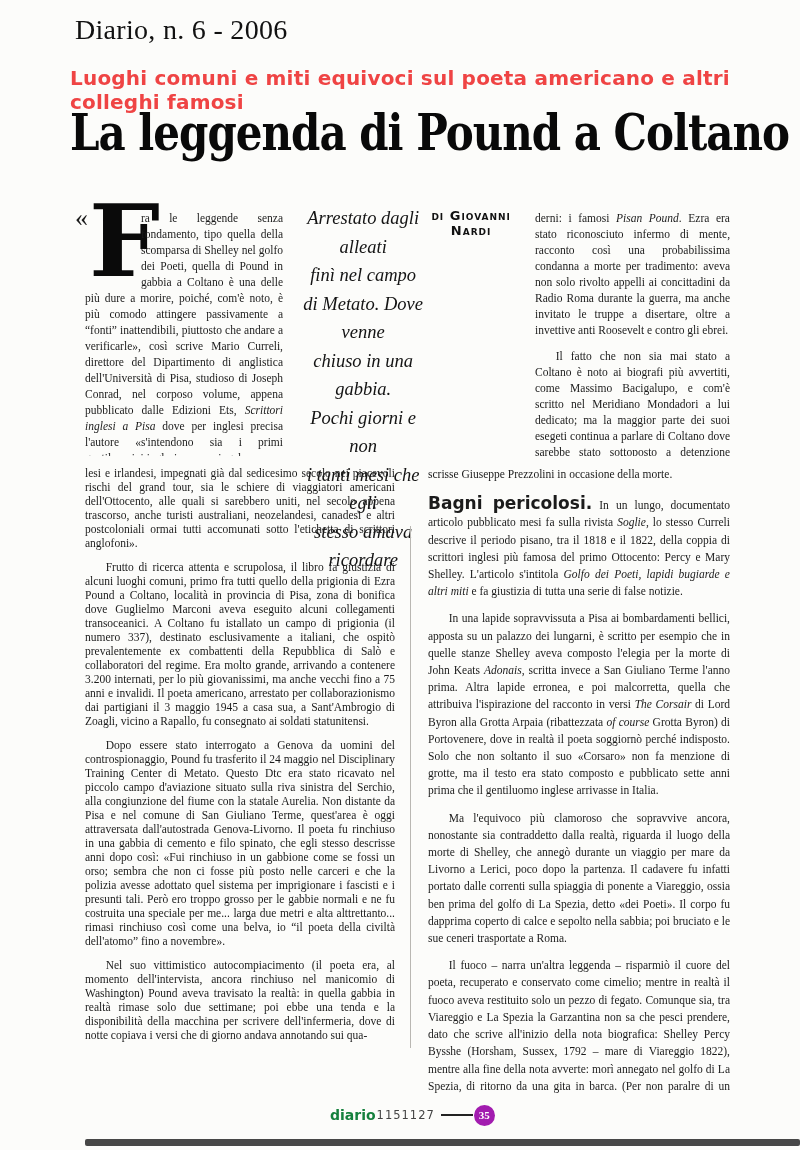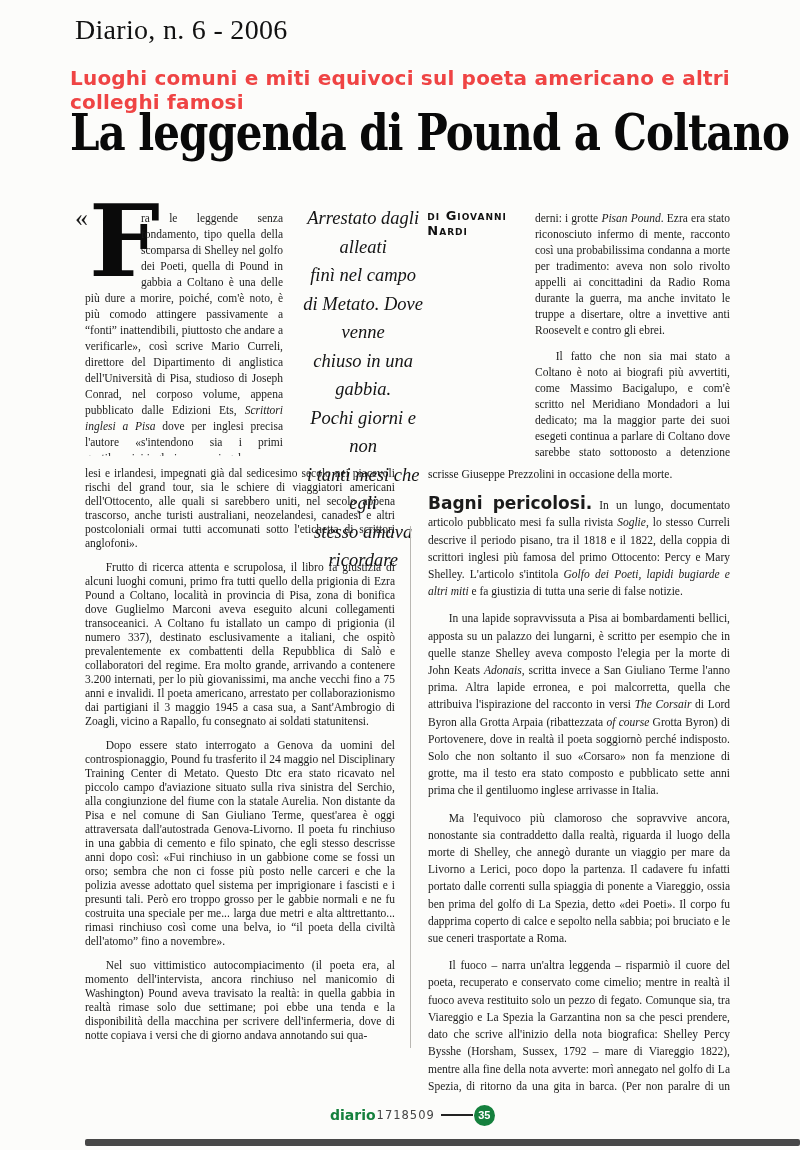--- a/index.html
+++ b/index.html
@@ -49,40 +49,40 @@
     font-family:"DejaVu Serif","Liberation Serif",serif;
     font-weight:bold;font-size:100px;line-height:76px;margin-left:1px;color:#0a0a0a;
   }
   .pullquote{
     margin-top:4px;
     font-style:italic;font-size:18.5px;line-height:28.5px;
     text-align:center;white-space:pre-line;color:#141414;
   }
   .quote-rule{height:1px;background:#2a2a2a;margin:12px 2px 0 2px;}
   .byline{
-    margin-top:8px;
+    margin-top:8px;text-align:center;
     font-family:"DejaVu Sans","Liberation Sans",sans-serif;
     font-weight:bold;font-variant:small-caps;font-size:13px;letter-spacing:1px;color:#111;
   }
   .footer{
     position:absolute;left:330px;top:1104px;height:22px;
     display:flex;align-items:center;
   }
   .footer-brand{
     font-family:"DejaVu Sans","Liberation Sans",sans-serif;
     font-weight:bold;font-size:14px;color:#15803d;
   }
   .footer-issue{
     font-family:"DejaVu Sans","Liberation Sans",sans-serif;
     font-size:11.5px;color:#444;letter-spacing:1px;margin-left:1px;
   }
   .footer-line{width:32px;height:2px;background:#222;margin:0 1px 0 6px;}
   .page-badge{
-    width:21px;height:21px;border-radius:50%;background:#15803d;color:#fff;
-    font-family:Liberation Sans, sans-serif;
+    width:21px;height:21px;border-radius:50%;background:#a21caf;color:#fff;
+    font-family:Liberation Serif, serif;
     font-weight:bold;font-size:11px;display:flex;align-items:center;justify-content:center;
   }
   .bottom-edge{position:absolute;left:85px;right:0;top:1139px;height:7px;background:#474747;border-radius:2px;}
 </style>
 </head>
 <body>
 
 <div class="page">
 
   <div class="masthead">Diario, n. 6 - 2006</div>
@@ -111,21 +111,21 @@
 di Metato. Dove venne
 chiuso in una gabbia.
 Pochi giorni e non
 i tanti mesi che egli
 stesso amava ricordare</div>
         <div class="quote-rule"></div>
         <div class="byline">di Giovanni Nardi</div>
       </div>
 
       <div class="cell-c bodytext">
-          <p><span>derni: i grotte </span><span class="it">Pisan Pound</span><span>. Ezra era stato riconosciuto infermo di mente, racconto così una probabilissima condanna a morte per tradimento: aveva non solo rivolto appelli ai concittadini da Radio Roma durante la guerra, ma anche invitato le truppe a disertare, oltre a invettive anti Roosevelt e contro gli ebrei.</span></p>
+          <p><span>derni: i famosi </span><span class="it">Pisan Pound</span><span>. Ezra era stato riconosciuto infermo di mente, racconto così una probabilissima condanna a morte per tradimento: aveva non solo rivolto appelli ai concittadini da Radio Roma durante la guerra, ma anche invitato le truppe a disertare, oltre a invettive anti Roosevelt e contro gli ebrei.</span></p>
           <p class="indent"><span>Il fatto che non sia mai stato a Coltano è noto ai biografi più avvertiti, come Massimo Bacigalupo, e com'è scritto nel Meridiano Mondadori a lui dedicato; ma la maggior parte dei suoi esegeti continua a parlare di Coltano dove sarebbe stato sottoposto a detenzione «orrenda», come</span></p>
         </div>
 
     </div>
 
     <div class="band-bottom">
       <div class="colrule"></div>
       <div class="cell-b bodytext">
           <p><span>lesi e irlandesi, impegnati già dal sedicesimo secolo nei piacevoli rischi del grand tour, sia le schiere di viaggiatori americani dell'Ottocento, alle quali si sarebbero uniti, nel secolo appena trascorso, anche turisti australiani, neozelandesi, canadesi e altri postcoloniali ormai tutti accomunati sotto l'etichetta di scrittori anglofoni».</span></p>
           <p class="indent"><span>Frutto di ricerca attenta e scrupolosa, il libro fa giustizia di alcuni luoghi comuni, primo fra tutti quello della prigionia di Ezra Pound a Coltano, località in provincia di Pisa, zona di bonifica dove Guglielmo Marconi aveva eseguito alcuni collegamenti transoceanici. A Coltano fu istallato un campo di prigionia (il numero 337), destinato esclusivamente a italiani, che ospitò prevalentemente ex combattenti della Repubblica di Salò e collaboratori del regime. Era molto grande, arrivando a contenere 3.200 internati, per lo più giovanissimi, ma anche vecchi fino a 75 anni e invalidi. Il poeta americano, arrestato per collaborazionismo dai partigiani il 3 maggio 1945 a casa sua, a Sant'Ambrogio di Zoagli, vicino a Rapallo, fu consegnato ai soldati statunitensi.</span></p>
@@ -138,20 +138,20 @@
           <p class="indent"><span>In una lapide sopravvissuta a Pisa ai bombardamenti bellici, apposta su un palazzo dei lungarni, è scritto per esempio che in quelle stanze Shelley aveva composto l'elegia per la morte di John Keats </span><span class="it">Adonais</span><span>, scritta invece a San Giuliano Terme l'anno prima. Altra lapide erronea, e poi malcorretta, quella che attribuiva l'ispirazione del racconto in versi </span><span class="it">The Corsair</span><span> di Lord Byron alla Grotta Arpaia (ribattezzata </span><span class="it">of course</span><span> Grotta Byron) di Portovenere, dove in realtà il poeta soggiornò perché indisposto. Solo che non soltanto il suo «Corsaro» non fa menzione di grotte, ma il testo era stato composto e pubblicato sette anni prima che il gentiluomo inglese arrivasse in Italia.</span></p>
           <p class="indent"><span>Ma l'equivoco più clamoroso che sopravvive ancora, nonostante sia contraddetto dalla realtà, riguarda il luogo della morte di Shelley, che annegò durante un viaggio per mare da Livorno a Lerici, poco dopo la partenza. Il cadavere fu infatti portato dalle correnti sulla spiaggia di ponente a Viareggio, ossia ben prima del golfo di La Spezia, detto «dei Poeti». Il corpo fu dapprima coperto di calce e sepolto nella sabbia; poi bruciato e le sue ceneri trasportate a Roma.</span></p>
           <p class="indent"><span>Il fuoco – narra un'altra leggenda – risparmiò il cuore del poeta, recuperato e conservato come cimelio; mentre in realtà il fuoco aveva restituito solo un pezzo di fegato. Comunque sia, tra Viareggio e La Spezia la Garzantina non sa che pesci prendere, dato che scrive all'inizio della nota biografica: Shelley Percy Bysshe (Horsham, Sussex, 1792 – mare di Viareggio 1822), mentre alla fine della nota avverte: morì annegato nel golfo di La Spezia, di ritorno da una gita in barca. (Per non paralre di un libro di una dozzina d'anni fa nel quale Giorgio Soavi si scriveva che ad annegare nel golfo di Lerici era stato Lord Byron, morto invece due anni dopo in Grecia, a Missolungi. Potenza del golfo dei Poeti! ●</span></p>
         </div>
     </div>
 
   </div>
 
   <div class="footer">
     <span class="footer-brand">diario</span>
-    <span class="footer-issue">1718509</span>
+    <span class="footer-issue">1151127</span>
     <span class="footer-line"></span>
     <span class="page-badge">35</span>
   </div>
 
   <div class="bottom-edge"></div>
 
 </div>
 
 </body></html>

